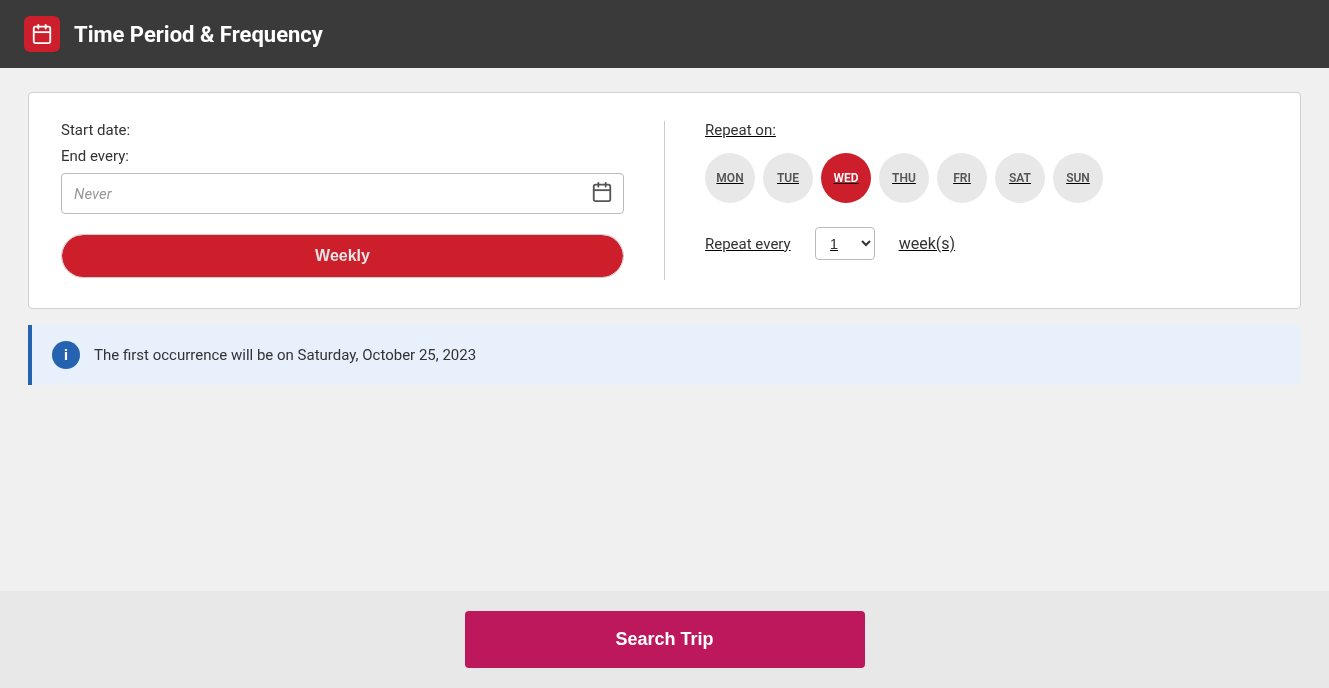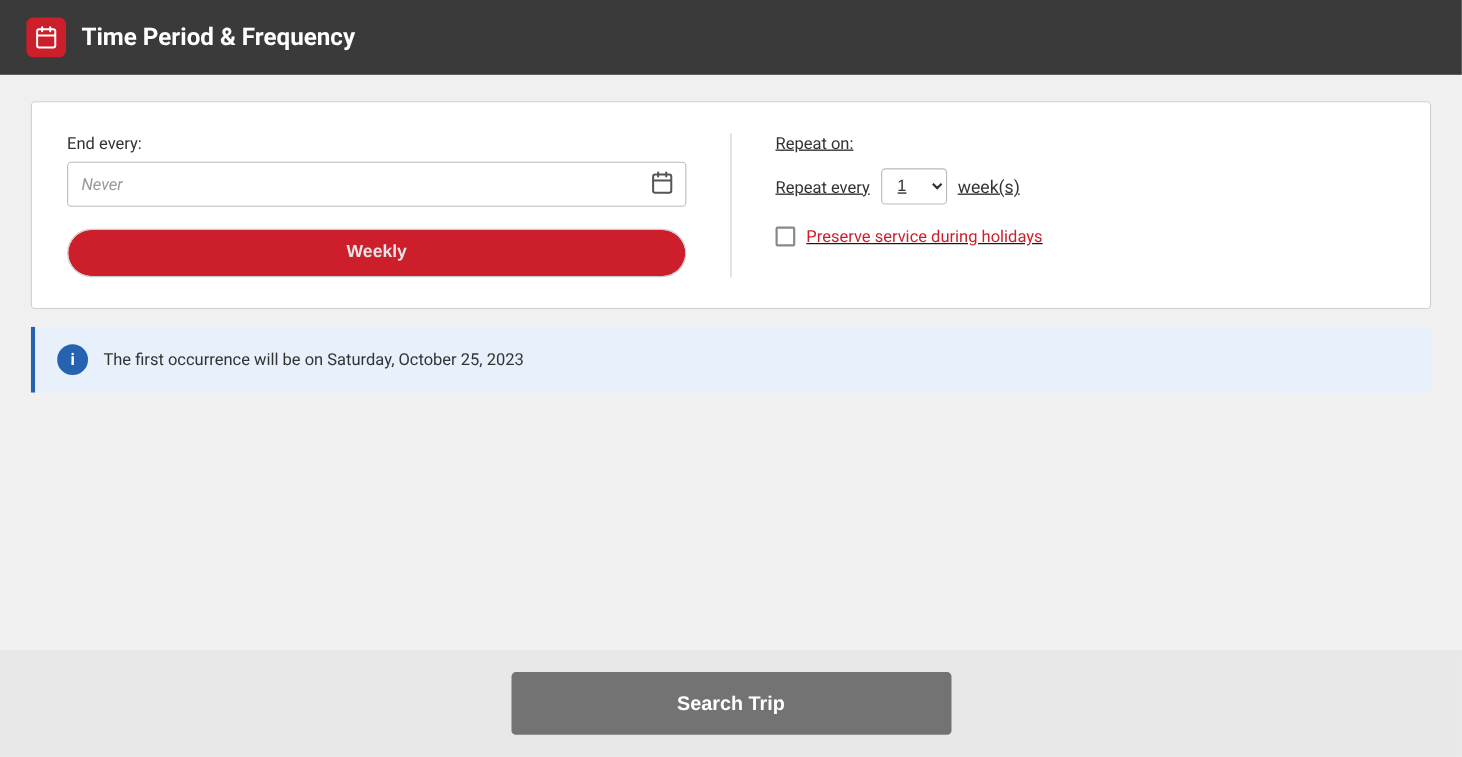--- a/index.html
+++ b/index.html
@@ -166,21 +166,21 @@
     }
     .day-circle.active {
       background: #cc1e2b;
       color: white;
     }
 
     
     .repeat-every-row {
       display: flex;
       align-items: center;
-      gap: 10px;
+      gap: 24px;
       margin-bottom: 20px;
     }
     .repeat-every-label {
       font-size: 15px;
       color: #333;
     }
     .repeat-select {
       border: 1px solid #bbb;
       border-radius: 4px;
       padding: 6px 10px;
@@ -252,21 +252,21 @@
 
     
     .footer {
       background: #e8e8e8;
       padding: 20px;
       display: flex;
       justify-content: center;
       align-items: center;
     }
     .search-trip-btn {
-      background: #737373;
+      background: #be185d;
       color: white;
       font-size: 18px;
       font-weight: 700;
       border: none;
       border-radius: 4px;
       padding: 18px 0;
       width: 400px;
       cursor: pointer;
       text-align: center;
     }
@@ -284,20 +284,21 @@
     </svg>
   </div>
   <span class="header-title">Time Period &amp; Frequency</span>
 </div>
 
 <div class="main">
 
   <div class="card">
 
     <div class="left-panel">
+      <div class="field-label">Start date:</div>
 
       <div class="field-label">End every:</div>
       <div class="date-input-wrapper">
         <span class="date-input-value placeholder">Never</span>
         <span class="calendar-icon">
           <svg viewBox="0 0 24 24" xmlns="http://www.w3.org/2000/svg">
             <rect x="3" y="4" width="18" height="18" rx="2" ry="2" fill="none" stroke="#555" stroke-width="2"></rect>
             <line x1="16" y1="2" x2="16" y2="6" stroke="#555" stroke-width="2" stroke-linecap="round"></line>
             <line x1="8" y1="2" x2="8" y2="6" stroke="#555" stroke-width="2" stroke-linecap="round"></line>
             <line x1="3" y1="10" x2="21" y2="10" stroke="#555" stroke-width="2"></line>
@@ -306,37 +307,42 @@
       </div>
 
       <div class="toggle-group">
         <button class="toggle-btn active">Weekly</button>
       </div>
     </div>
 
     <div class="right-panel">
       <div class="repeat-on-label">Repeat on:</div>
 
+      <div class="day-circles">
+        <div class="day-circle">MON</div>
+        <div class="day-circle">TUE</div>
+        <div class="day-circle active">WED</div>
+        <div class="day-circle">THU</div>
+        <div class="day-circle">FRI</div>
+        <div class="day-circle">SAT</div>
+        <div class="day-circle">SUN</div>
+      </div>
 
       <div class="repeat-every-row">
         <span class="repeat-every-label">Repeat every</span>
         <select class="repeat-select">
           <option value="1">1</option>
           <option value="2">2</option>
           <option value="3">3</option>
           <option value="4">4</option>
           <option value="5">5</option>
         </select>
         <span class="repeat-unit">week(s)</span>
       </div>
 
-      <div class="checkbox-row">
-        <input type="checkbox" class="checkbox-input" style="">
-        <label class="checkbox-label">Preserve service during holidays</label>
-      </div>
     </div>
   </div>
 
   <div class="info-box">
     <div class="info-icon">i</div>
     <span class="info-text">The first occurrence will be on Saturday, October 25, 2023</span>
   </div>
 </div>
 
 <div class="footer">

